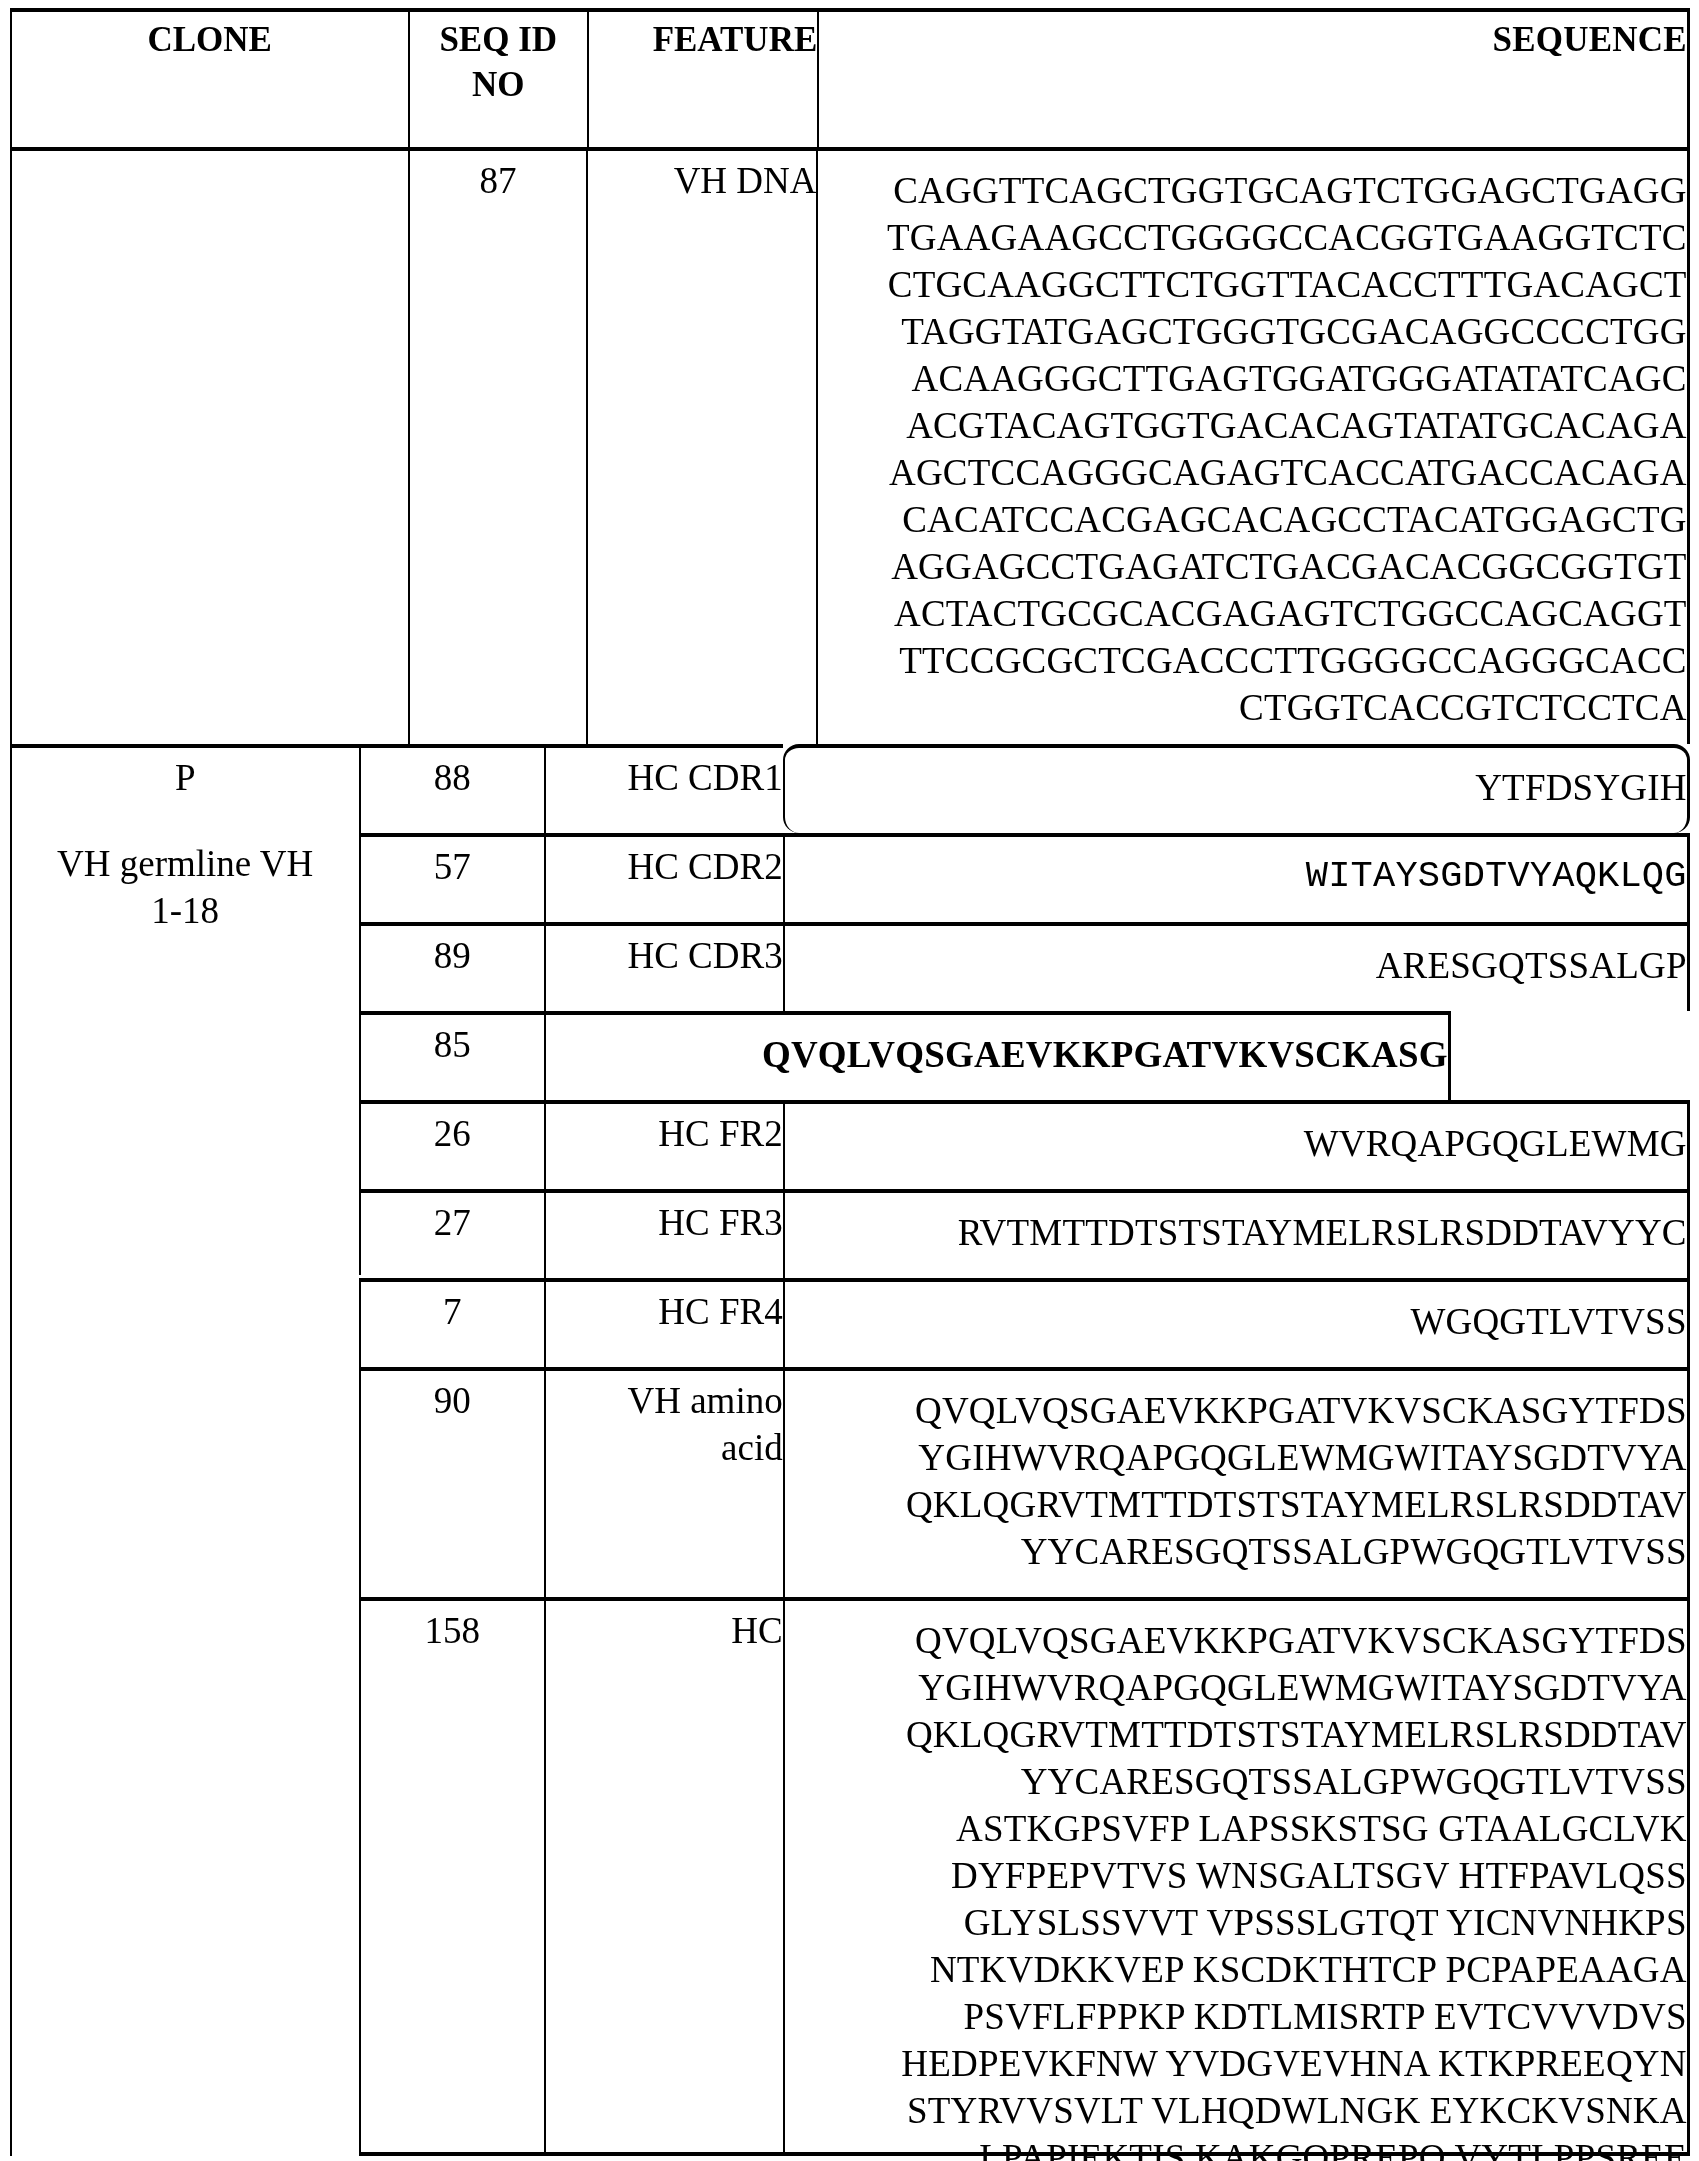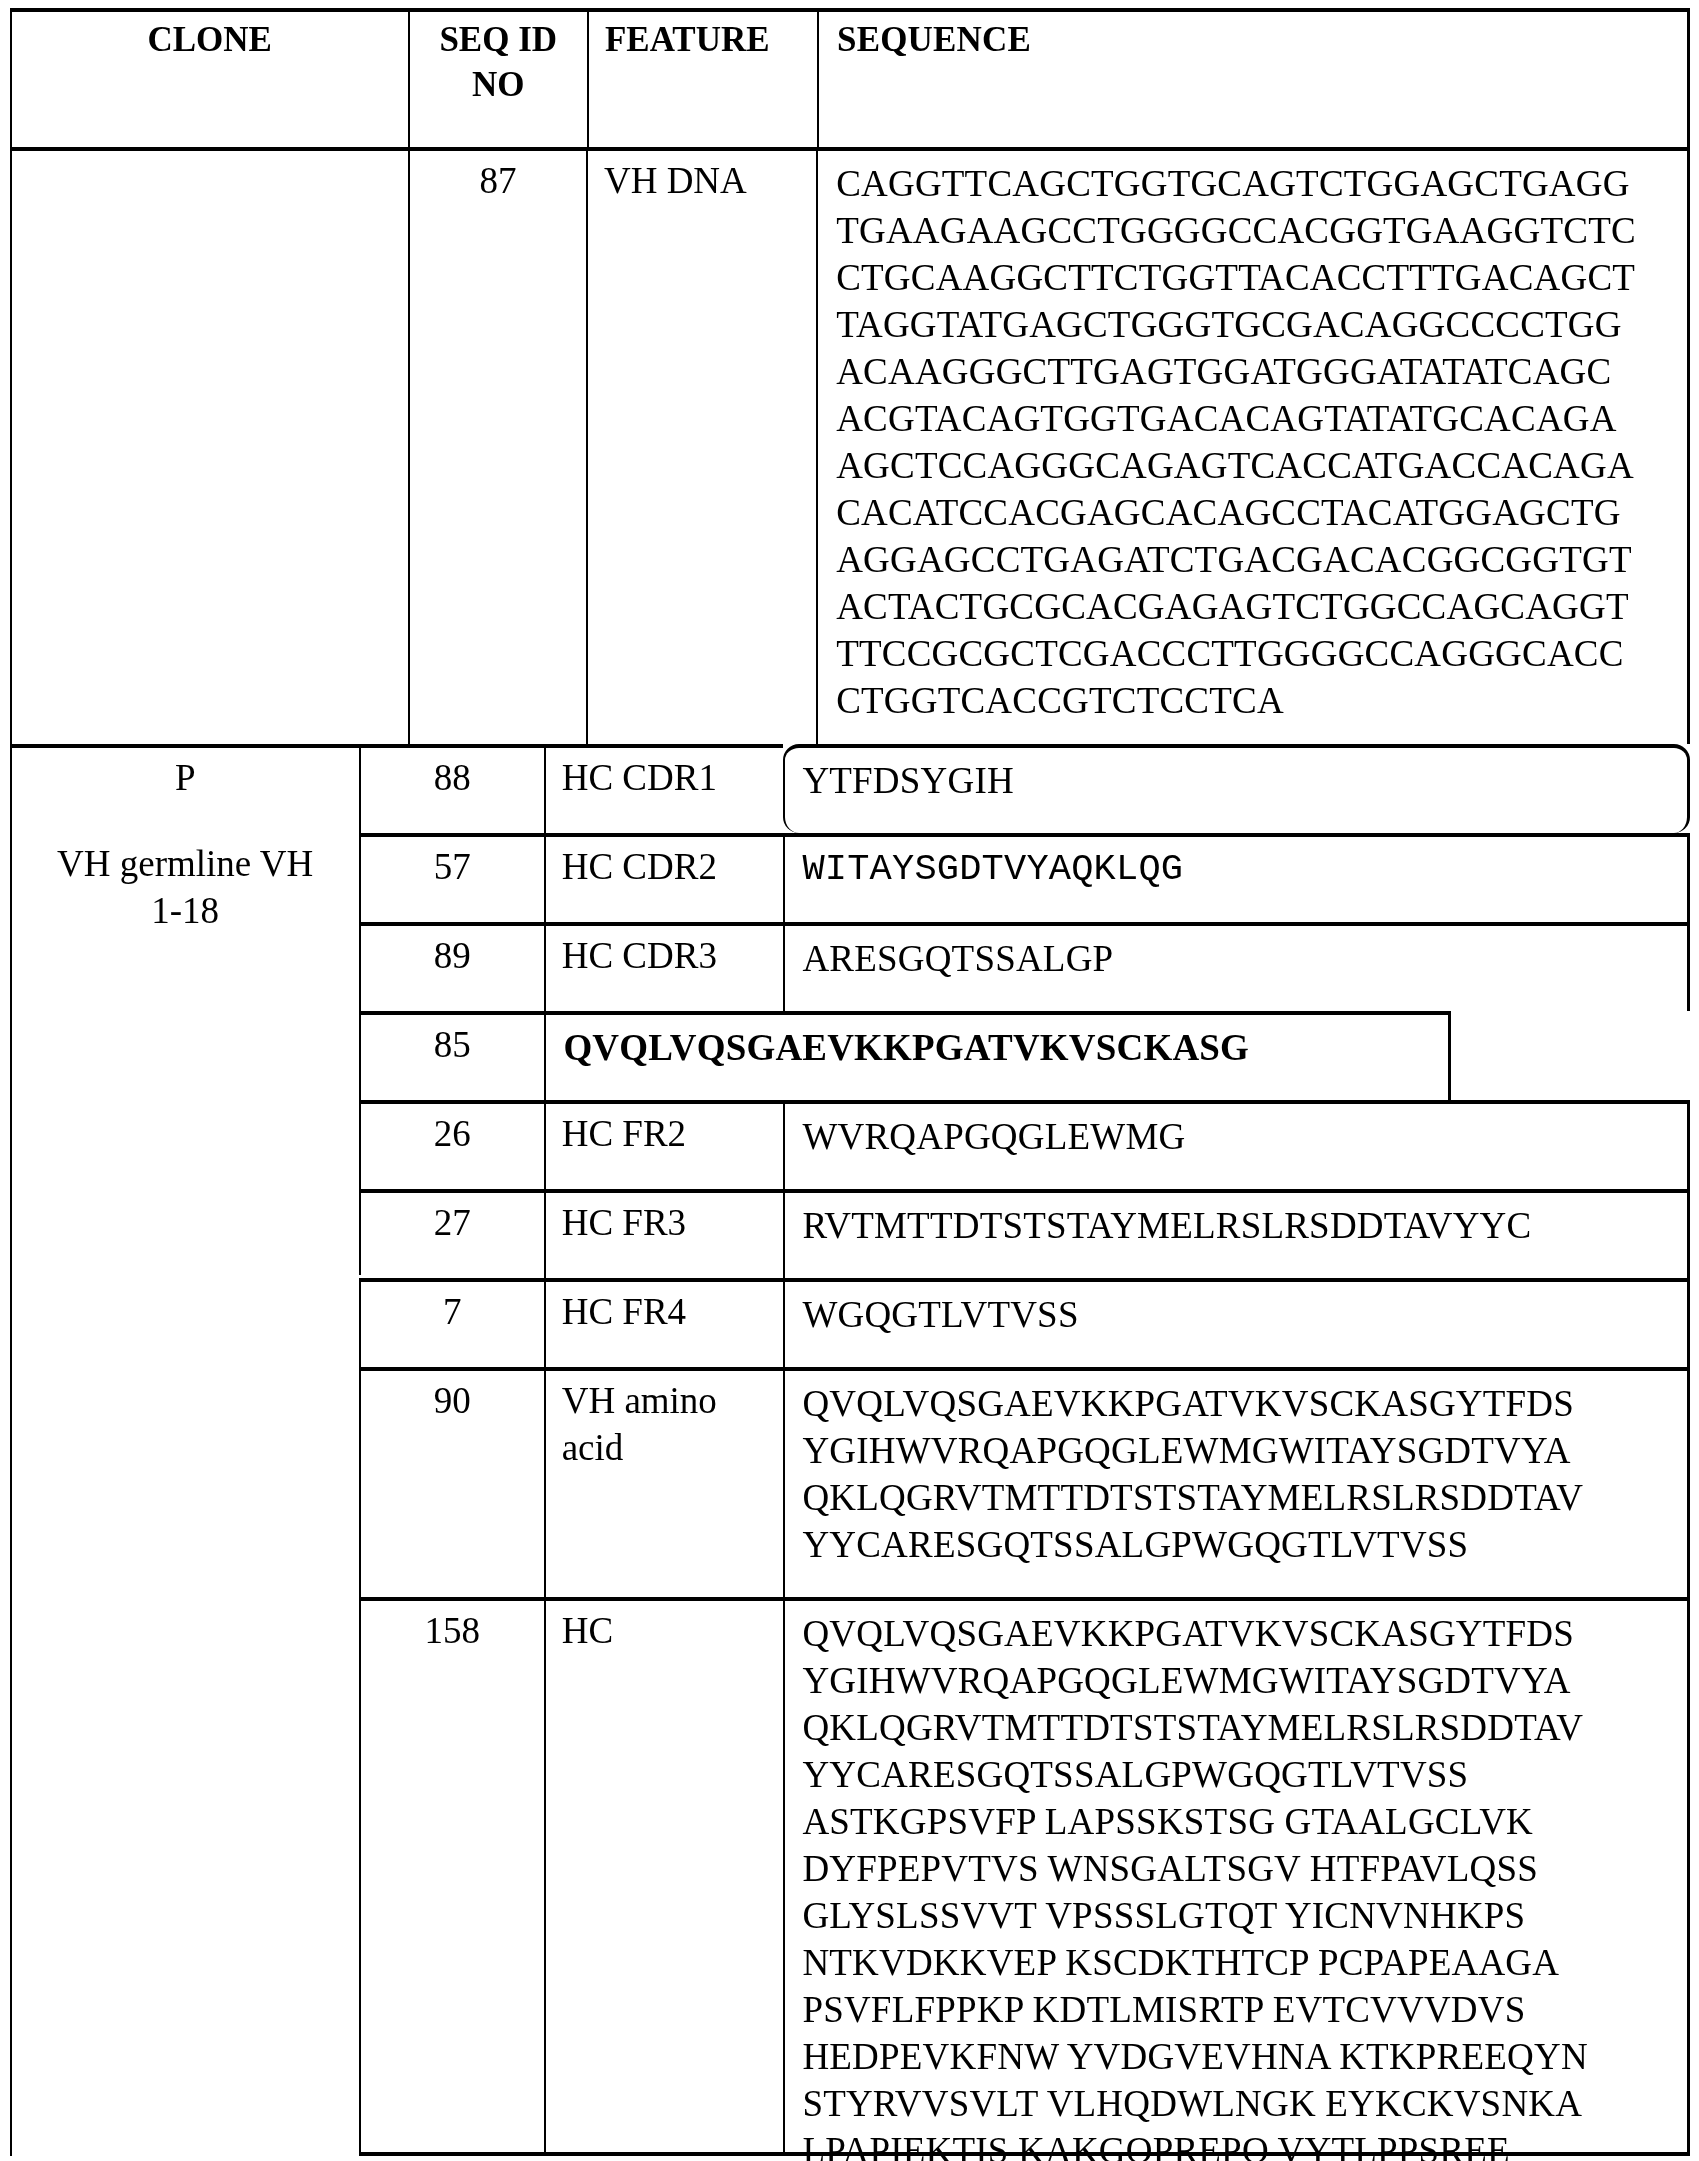--- a/index.html
+++ b/index.html
@@ -1,24 +1,24 @@
 <!DOCTYPE html>
 <html style="font-size:13px"><head>
 <meta charset="utf-8">
 <style>
   html, body { margin: 0; padding: 0; background: #ffffff; }
   body { width: 1700px; height: 2161px; position: relative; overflow: hidden;
          font-family: "Liberation Serif", "DejaVu Serif", serif; color: #000; }
   .tbl { position: absolute; left: 9.7px; top: 8px; width: 1680px; }
   .row { display: flex; }
-  .cell { box-sizing: border-box; font-size: 37px; line-height: 47px; }
+  .cell { box-sizing: border-box; font-size: 37px; line-height: 47px; text-align: right; }
   .c1 { width: 414px; text-align: center; padding-top: 6.4px; }
   .c2 { width: 185px; text-align: center; padding-top: 6.4px; }
   .c3 { width: 239px; padding-left: 16px; padding-top: 6.4px; }
-  .c4 { width: 907px; padding-left: 17.7px; padding-top: 9px; letter-spacing: 0.2px; }
+  .c4 { width: 907px; padding-left: 17.7px; padding-top: 16px; letter-spacing: 0.2px; }
   .hdr .cell { font-weight: bold; height: 135px; font-size: 35px; line-height: 45px; padding-top: 4.8px; }
   .bl { border-left: 2.4px solid #000; }
   .br { border-right: 3.2px solid #000; }
   .bt { border-top: 4.8px solid #000; }
   .seq-line { display: block; white-space: pre; }
   .group { display: flex; }
   .group-clone { width: 349px; box-sizing: border-box; border-left: 2.4px solid #000;
                  border-top: 4.8px solid #000; text-align: center; padding-top: 6.4px;
                  font-size: 37px; line-height: 47px; }
   .group-rows { width: 1331px; }

